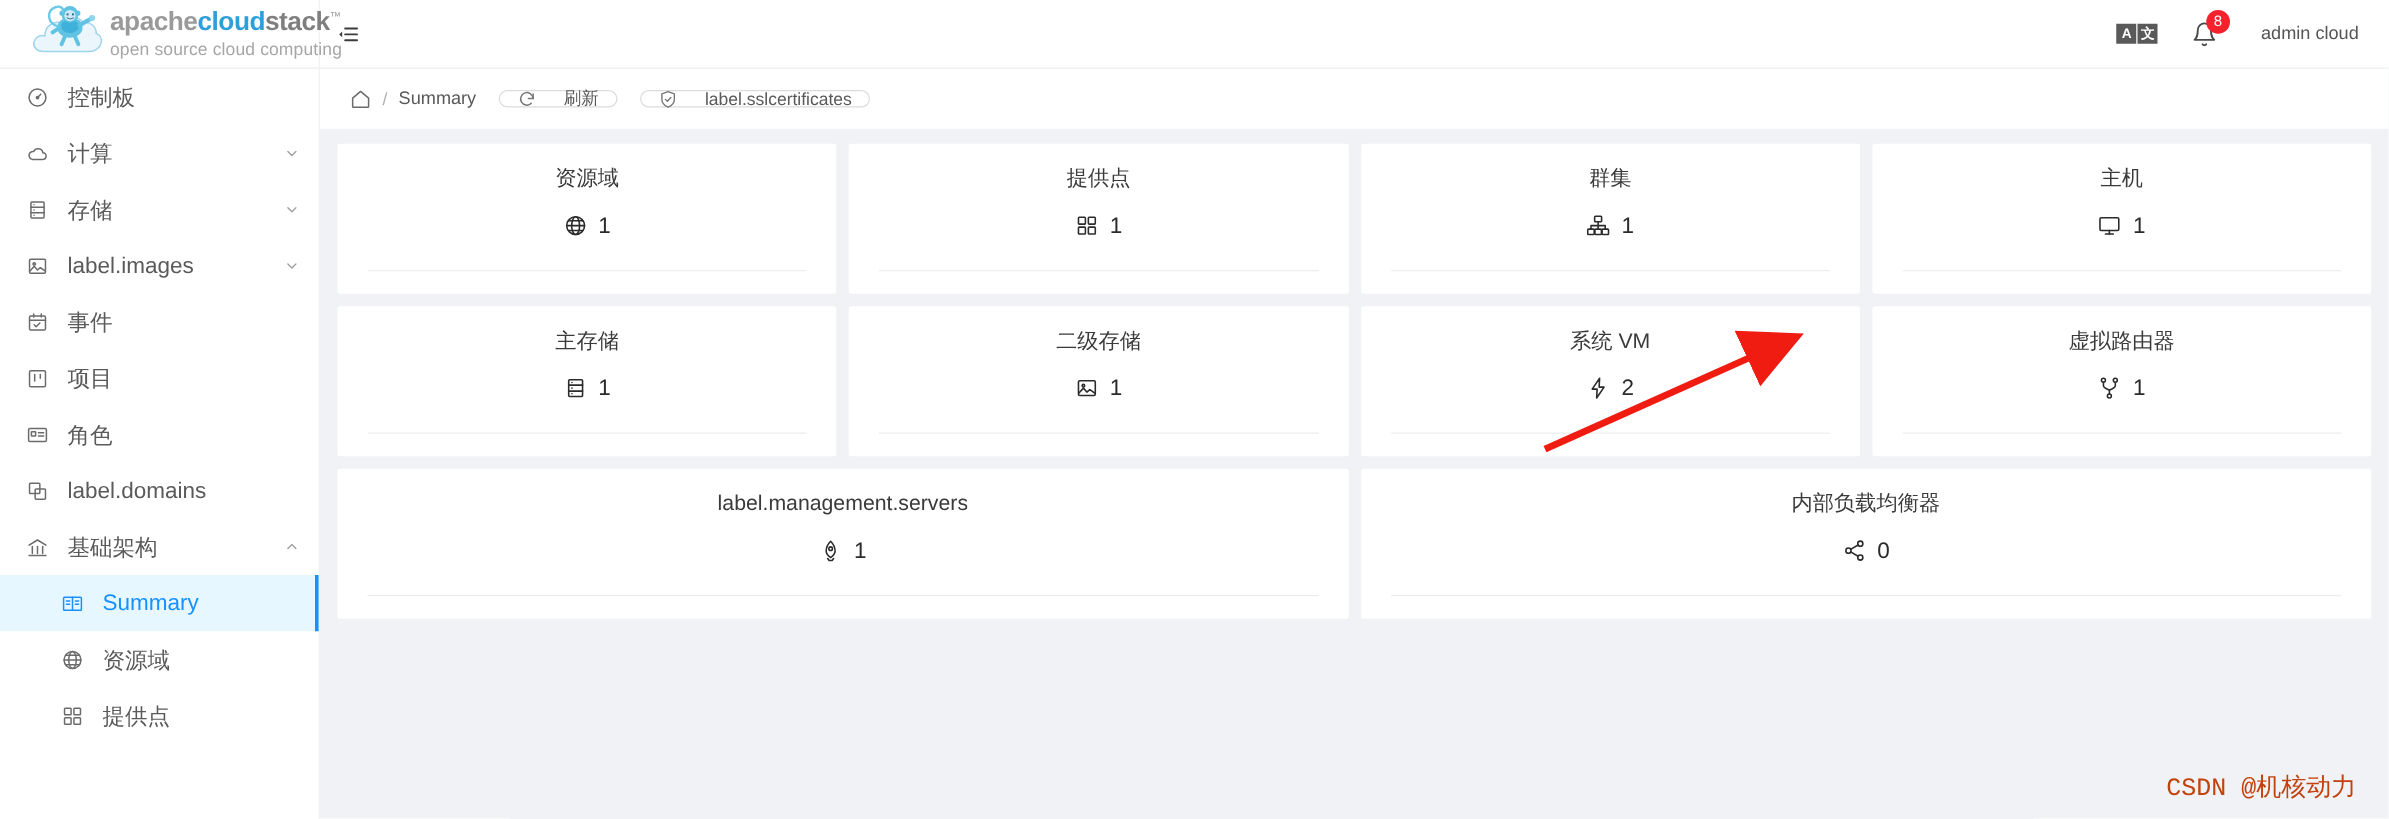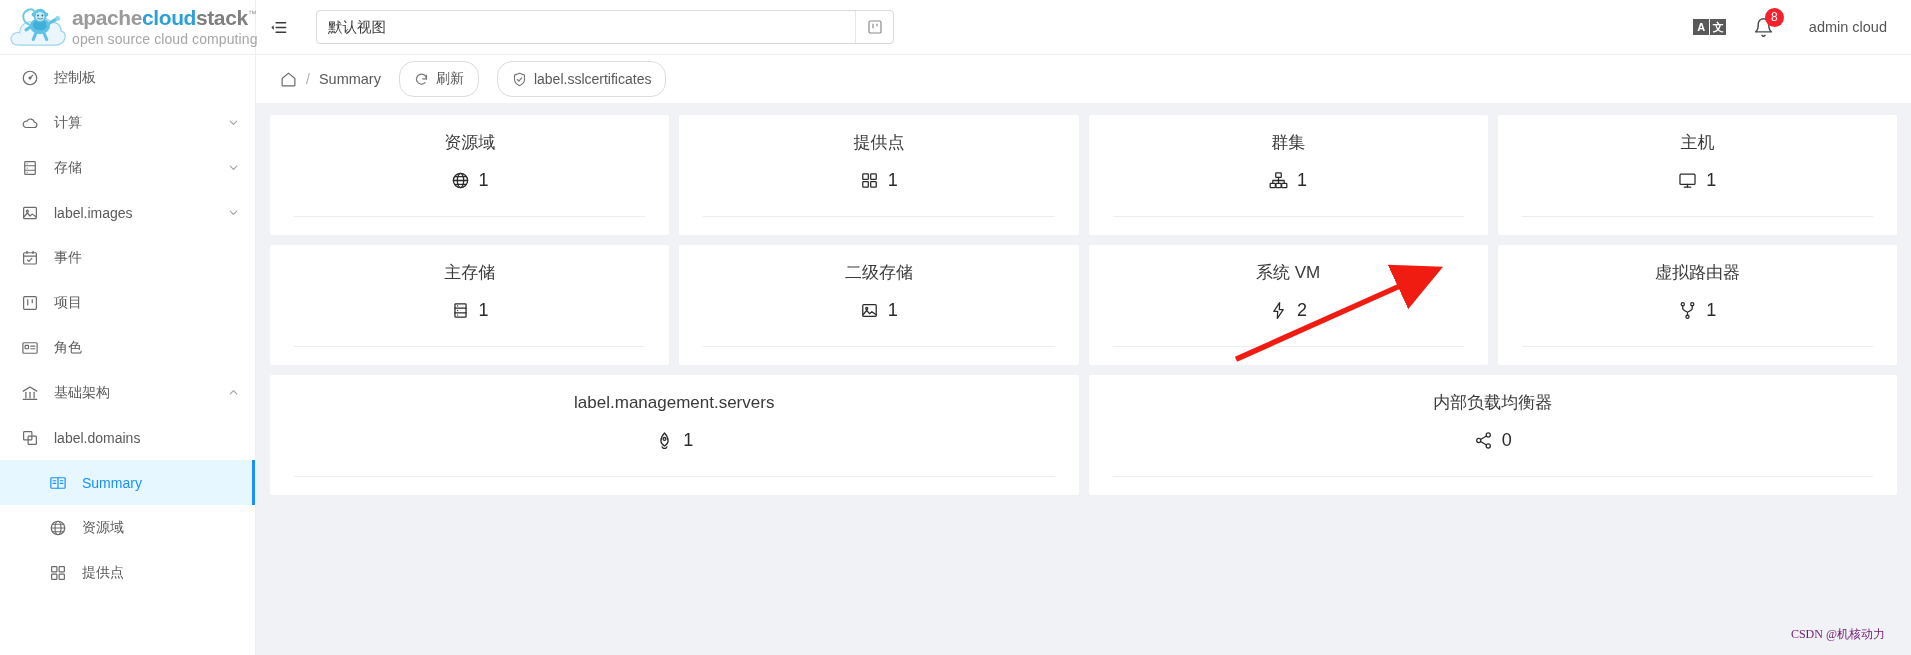--- a/index.html
+++ b/index.html
@@ -17,22 +17,22 @@
   
   .topbar {
     height: 55px; min-height: 55px;
     display: flex; align-items: center;
     background: #ffffff;
     border-bottom: 1px solid #eceff1;
     position: relative; z-index: 5;
   }
   .logo-zone {
     width: 256px; min-width: 256px; height: 55px;
-    display: flex; align-items: center;
-    padding-left: 10px;
+    display: flex; 
+    padding-left: 26px;
     border-right: 1px solid #f0f0f0;
   }
   .logo-mark { width: 58px; height: 46px; flex: 0 0 58px; }
   .logo-text { margin-left: 4px; display: flex; flex-direction: column; justify-content: center; }
   .logo-line1 { font-size: 21px; letter-spacing: -0.4px; line-height: 1; white-space: nowrap; }
   .logo-line1 .apache { color: #9a9a9a; font-weight: 700; }
   .logo-line1 .cloud { color: #2e9fd8; font-weight: 700; }
   .logo-line1 .stack { color: #7f7f7f; font-weight: 700; }
   .logo-line1 .tm { font-size: 9px; color: #9a9a9a; vertical-align: super; }
   .logo-line2 { font-size: 14px; color: #a6a6a6; margin-top: 3px; white-space: nowrap; letter-spacing: 0.1px;}
@@ -91,21 +91,21 @@
   .sidebar {
     width: 256px; min-width: 256px;
     background: #ffffff;
     border-right: 1px solid #f0f0f0;
     overflow: hidden;
     position: relative;
   }
   .nav-item {
     height: 45px; display: flex; align-items: center;
     padding-left: 20px; padding-right: 16px;
-    color: #5a5a5a; font-size: 14px; cursor: pointer;
+    color: #5a5a5a; font-size: 18px; cursor: pointer;
     position: relative;
   }
   .nav-item .ni-icon {
     width: 20px; height: 20px; display: flex; align-items: center; justify-content: center;
     margin-right: 14px; flex: 0 0 20px; color: #6b6b6b;
   }
   .nav-item .ni-label { flex: 1; white-space: nowrap; overflow: hidden; }
   .nav-item .ni-arrow { color: #a0a0a0; display: flex; align-items: center; }
   .nav-item.sub { padding-left: 48px; }
   .nav-item.active {
@@ -121,23 +121,23 @@
   .content { flex: 1; display: flex; flex-direction: column; min-width: 0; background: #f0f2f5; }
   .breadcrumb-bar {
     background: #fff; height: 48px; min-height: 48px;
     display: flex; align-items: center; padding: 0 24px;
     gap: 0px;
   }
   .crumb-home { display: flex; align-items: center; color: #6b6b6b; cursor: pointer; }
   .crumb-sep { margin: 0 9px; color: #b0b0b0; font-size: 14px; }
   .crumb-text { color: #595959; font-size: 14.5px; cursor: pointer; }
   .pill-btn {
-    margin-left: 18px; height: 36px; padding: 0 14px;
+    margin-left: 18px; height: 14px; padding: 0 14px;
     border: 1px solid #dcdcdc; border-radius: 15px;
-    display: inline-flex; align-items: center; gap: 7px;
+    display: inline-flex; align-items: center; gap: 22px;
     font-size: 14px; color: #595959; background: #fff; cursor: pointer;
     white-space: nowrap;
   }
   .pill-btn .p-icon { display: flex; align-items: center; color: #777; }
 
   .cards-area {
     flex: 1; padding: 12px 14px 0 14px;
     display: flex; flex-direction: column; gap: 10px;
     overflow: hidden; position: relative;
   }
@@ -161,22 +161,22 @@
   .stat-divider {
     position: absolute; left: 24px; right: 24px; bottom: 18px;
     height: 1px; background: #ededed;
   }
 
   
   .annot-arrow { position: absolute; left: 0; top: 0; pointer-events: none; z-index: 20; }
 
   .watermark {
     position: absolute; right: 26px; bottom: 12px;
-    font-size: 12px; color: #701a75; white-space: nowrap;
-    font-family: Liberation Serif, serif;
+    font-size: 20px; color: #c2410c; white-space: nowrap;
+    font-family: Liberation Mono, monospace;
   }
 </style>
 </head>
 <body>
 
 <div class="app">
 
   <div class="topbar">
 
     <div class="logo-zone">
@@ -213,32 +213,20 @@
 
     <div class="collapse-btn">
       <svg width="19" height="19" viewBox="0 0 24 24" fill="none" stroke="#3b3b3b" stroke-width="1.9" stroke-linecap="round">
         <line x1="9" y1="6" x2="21" y2="6"></line>
           <line x1="9" y1="12" x2="21" y2="12"></line>
           <line x1="9" y1="18" x2="21" y2="18"></line>
         <path d="M6 9 L3 12 L6 15 Z" fill="#3b3b3b" stroke="none"></path>
       </svg>
     </div>
 
-    <div class="search-wrap">
-      <div class="search-box">
-        <input type="text" value="默认视图" style="">
-        <div class="search-addon">
-          <svg width="16" height="16" viewBox="0 0 24 24" fill="none" stroke="#8c8c8c" stroke-width="1.8">
-            <rect x="3" y="3" width="18" height="18" rx="2"></rect>
-            <line x1="9" y1="7" x2="9" y2="14"></line>
-              <line x1="15" y1="7" x2="15" y2="11"></line>
-          </svg>
-        </div>
-      </div>
-    </div>
 
     <div class="topbar-right">
       <div class="icon-btn">
         <span class="lang-icon">
           <span>A</span>
             <span>文</span>
         </span>
       </div>
       <div class="icon-btn">
         <svg width="21" height="21" viewBox="0 0 24 24" fill="none" stroke="#4a4a4a" stroke-width="1.7" stroke-linecap="round" stroke-linejoin="round">
@@ -339,42 +327,42 @@
               <rect x="5.5" y="8.5" width="4.5" height="4.5" rx="0.6"></rect>
               <line x1="13" y1="9.5" x2="18.5" y2="9.5"></line>
               <line x1="13" y1="13" x2="18.5" y2="13"></line>
             </svg>
           </span>
           <span class="ni-label">角色</span>
         </div>
         <div class="nav-item">
           <span class="ni-icon">
             <svg width="18" height="18" viewBox="0 0 24 24" fill="none" stroke="#6b6b6b" stroke-width="1.6" stroke-linecap="round" stroke-linejoin="round">
+              <rect x="3.5" y="3.5" width="11" height="11" rx="1"></rect>
+              <rect x="9.5" y="9.5" width="11" height="11" rx="1"></rect>
+            </svg>
+          </span>
+          <span class="ni-label">label.domains</span>
+        </div>
+        <div class="nav-item">
+          <span class="ni-icon">
+            <svg width="18" height="18" viewBox="0 0 24 24" fill="none" stroke="#6b6b6b" stroke-width="1.6" stroke-linecap="round" stroke-linejoin="round">
               <path d="M3 9.5 L12 4 L21 9.5"></path>
               <line x1="3" y1="20.5" x2="21" y2="20.5"></line>
               <line x1="6.5" y1="11" x2="6.5" y2="18.5"></line>
               <line x1="12" y1="11" x2="12" y2="18.5"></line>
               <line x1="17.5" y1="11" x2="17.5" y2="18.5"></line>
             </svg>
           </span>
           <span class="ni-label">基础架构</span>
           <span class="ni-arrow">
             <svg width="11" height="11" viewBox="0 0 24 24" fill="none" stroke="#a0a0a0" stroke-width="2.4" stroke-linecap="round" stroke-linejoin="round">
               <path d="M5 15 l7-7 7 7"></path>
             </svg>
           </span>
-        </div>
-        <div class="nav-item">
-          <span class="ni-icon">
-            <svg width="18" height="18" viewBox="0 0 24 24" fill="none" stroke="#6b6b6b" stroke-width="1.6" stroke-linecap="round" stroke-linejoin="round">
-              <rect x="3.5" y="3.5" width="11" height="11" rx="1"></rect>
-              <rect x="9.5" y="9.5" width="11" height="11" rx="1"></rect>
-            </svg>
-          </span>
-          <span class="ni-label">label.domains</span>
         </div>
         <div class="nav-item active sub">
           <span class="ni-icon">
             <svg width="18" height="18" viewBox="0 0 24 24" fill="none" stroke="#1890ff" stroke-width="1.6" stroke-linecap="round" stroke-linejoin="round">
               <rect x="2.5" y="5" width="19" height="14" rx="1"></rect>
               <line x1="12" y1="5" x2="12" y2="19"></line>
               <line x1="5.5" y1="9" x2="9" y2="9"></line>
               <line x1="5.5" y1="12.5" x2="9" y2="12.5"></line>
               <line x1="15" y1="9" x2="18.5" y2="9"></line>
               <line x1="15" y1="12.5" x2="18.5" y2="12.5"></line>

